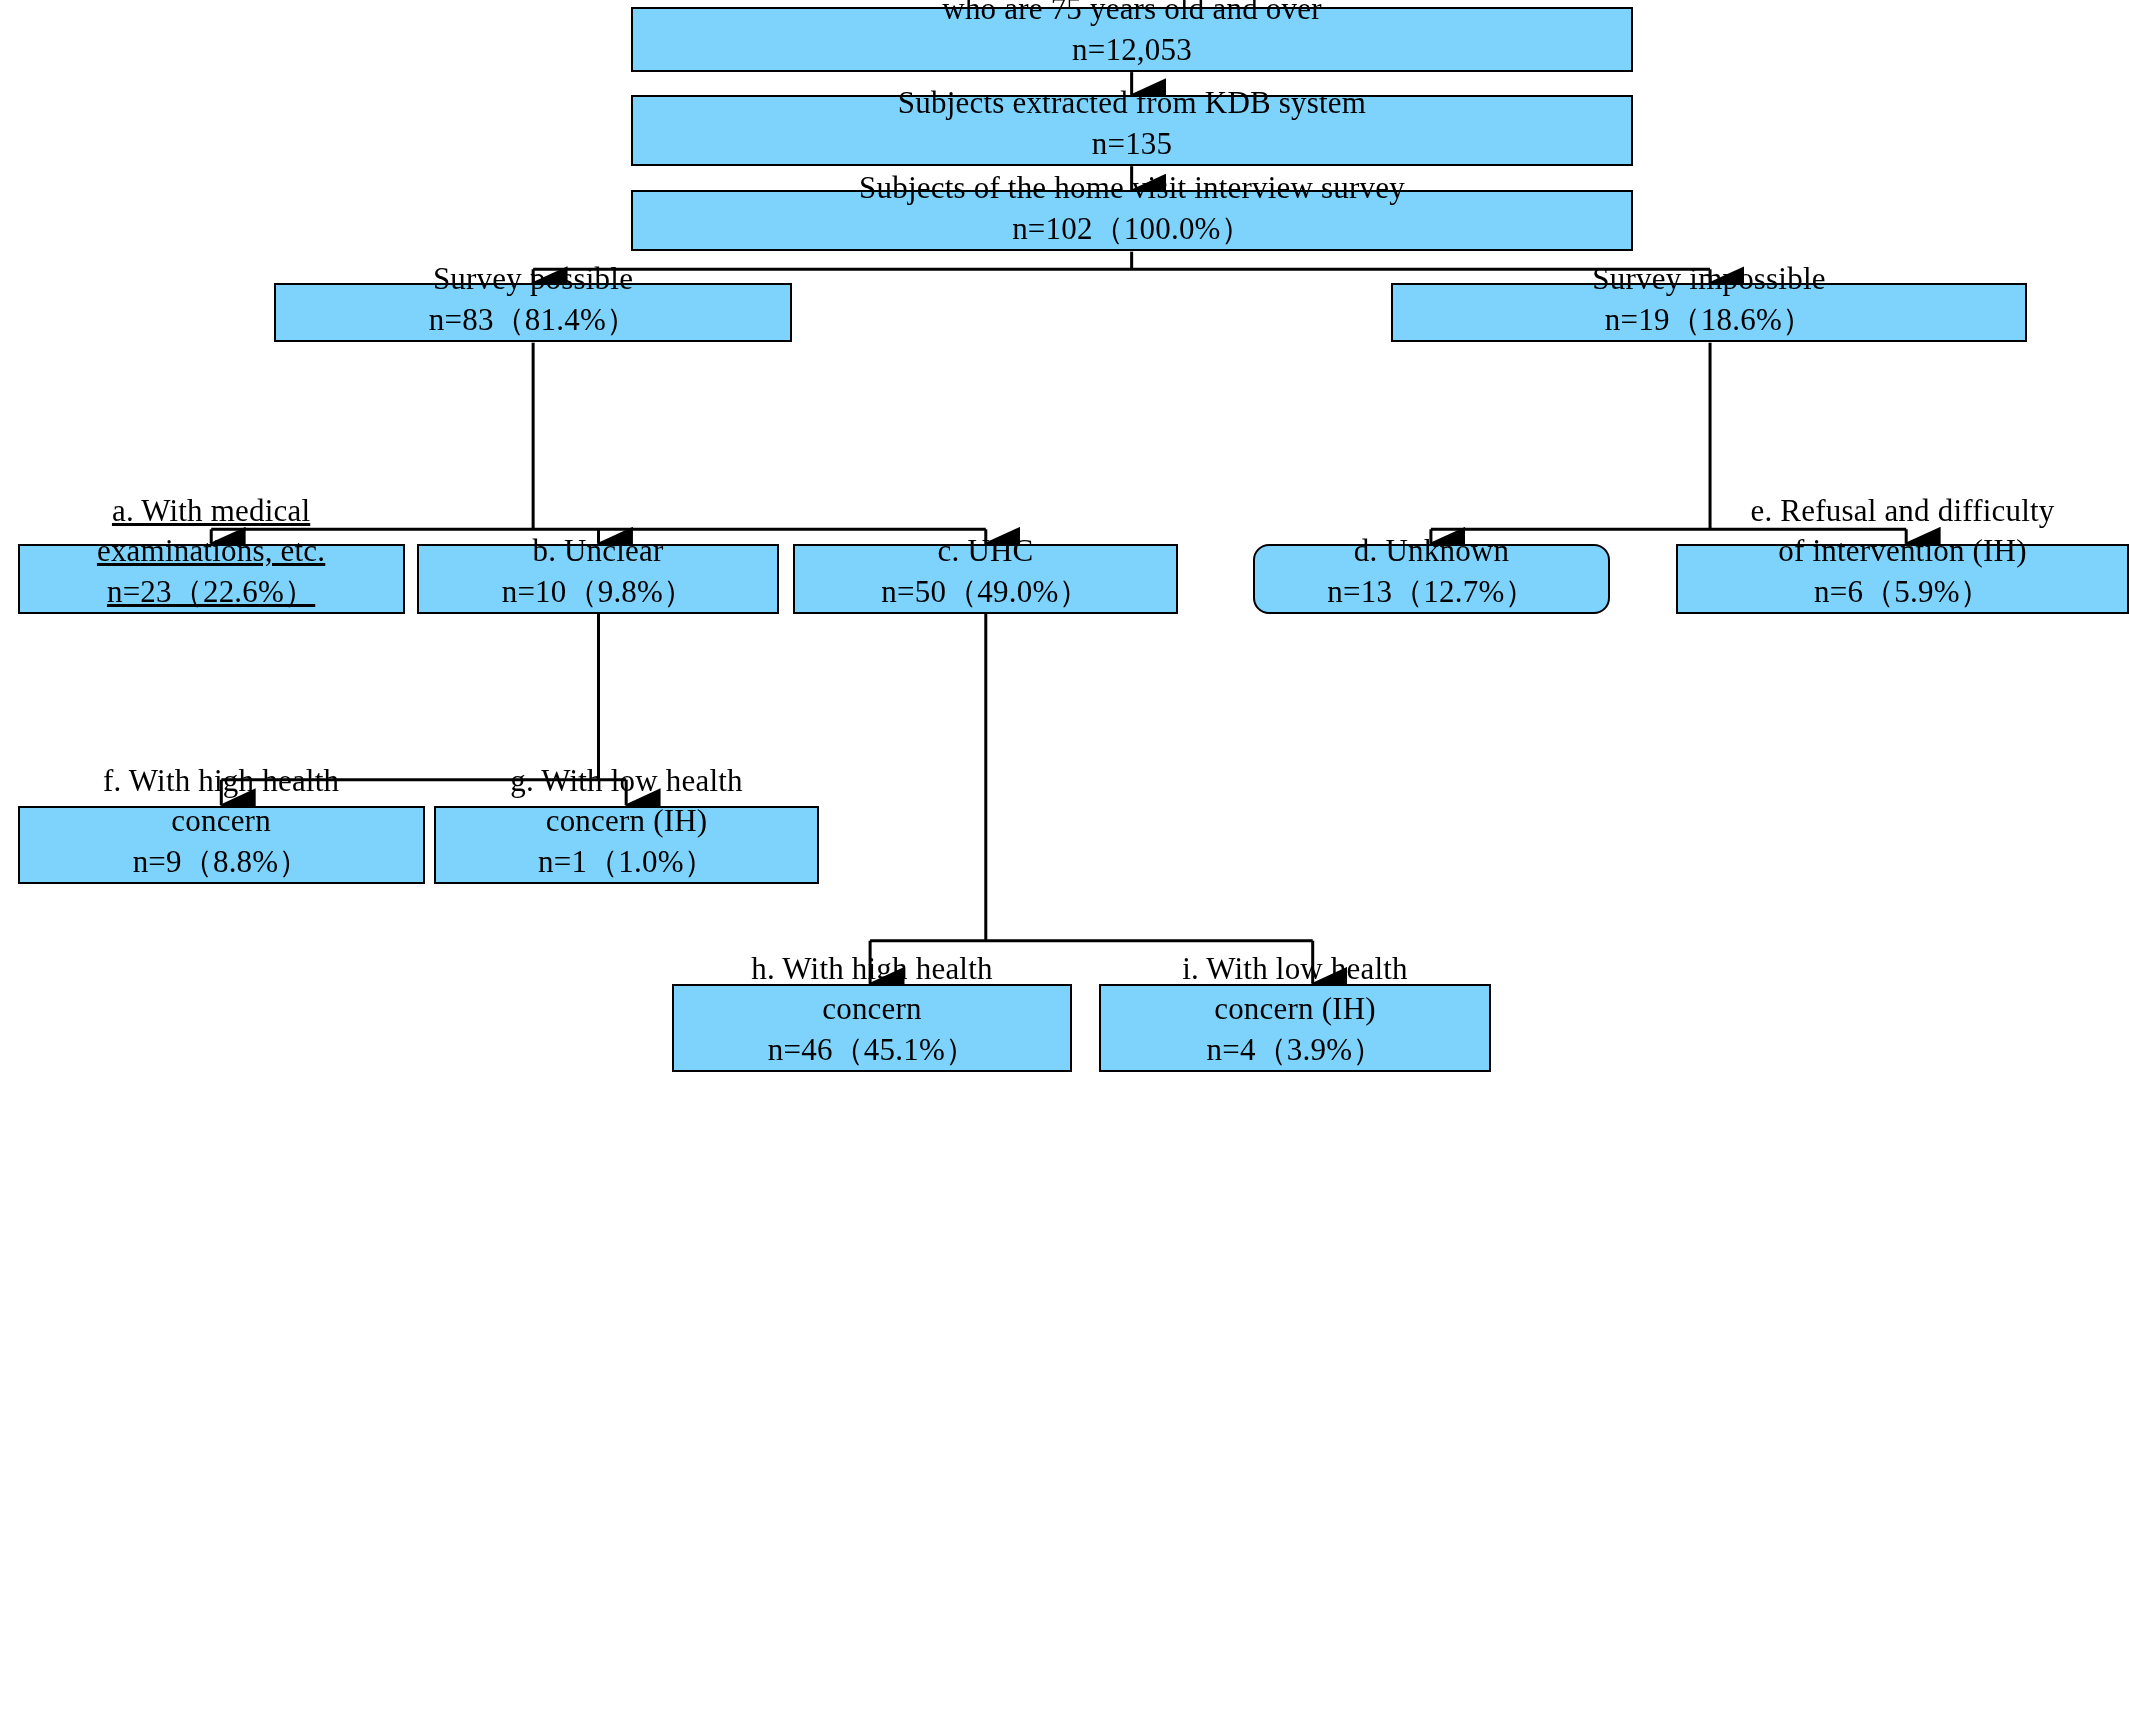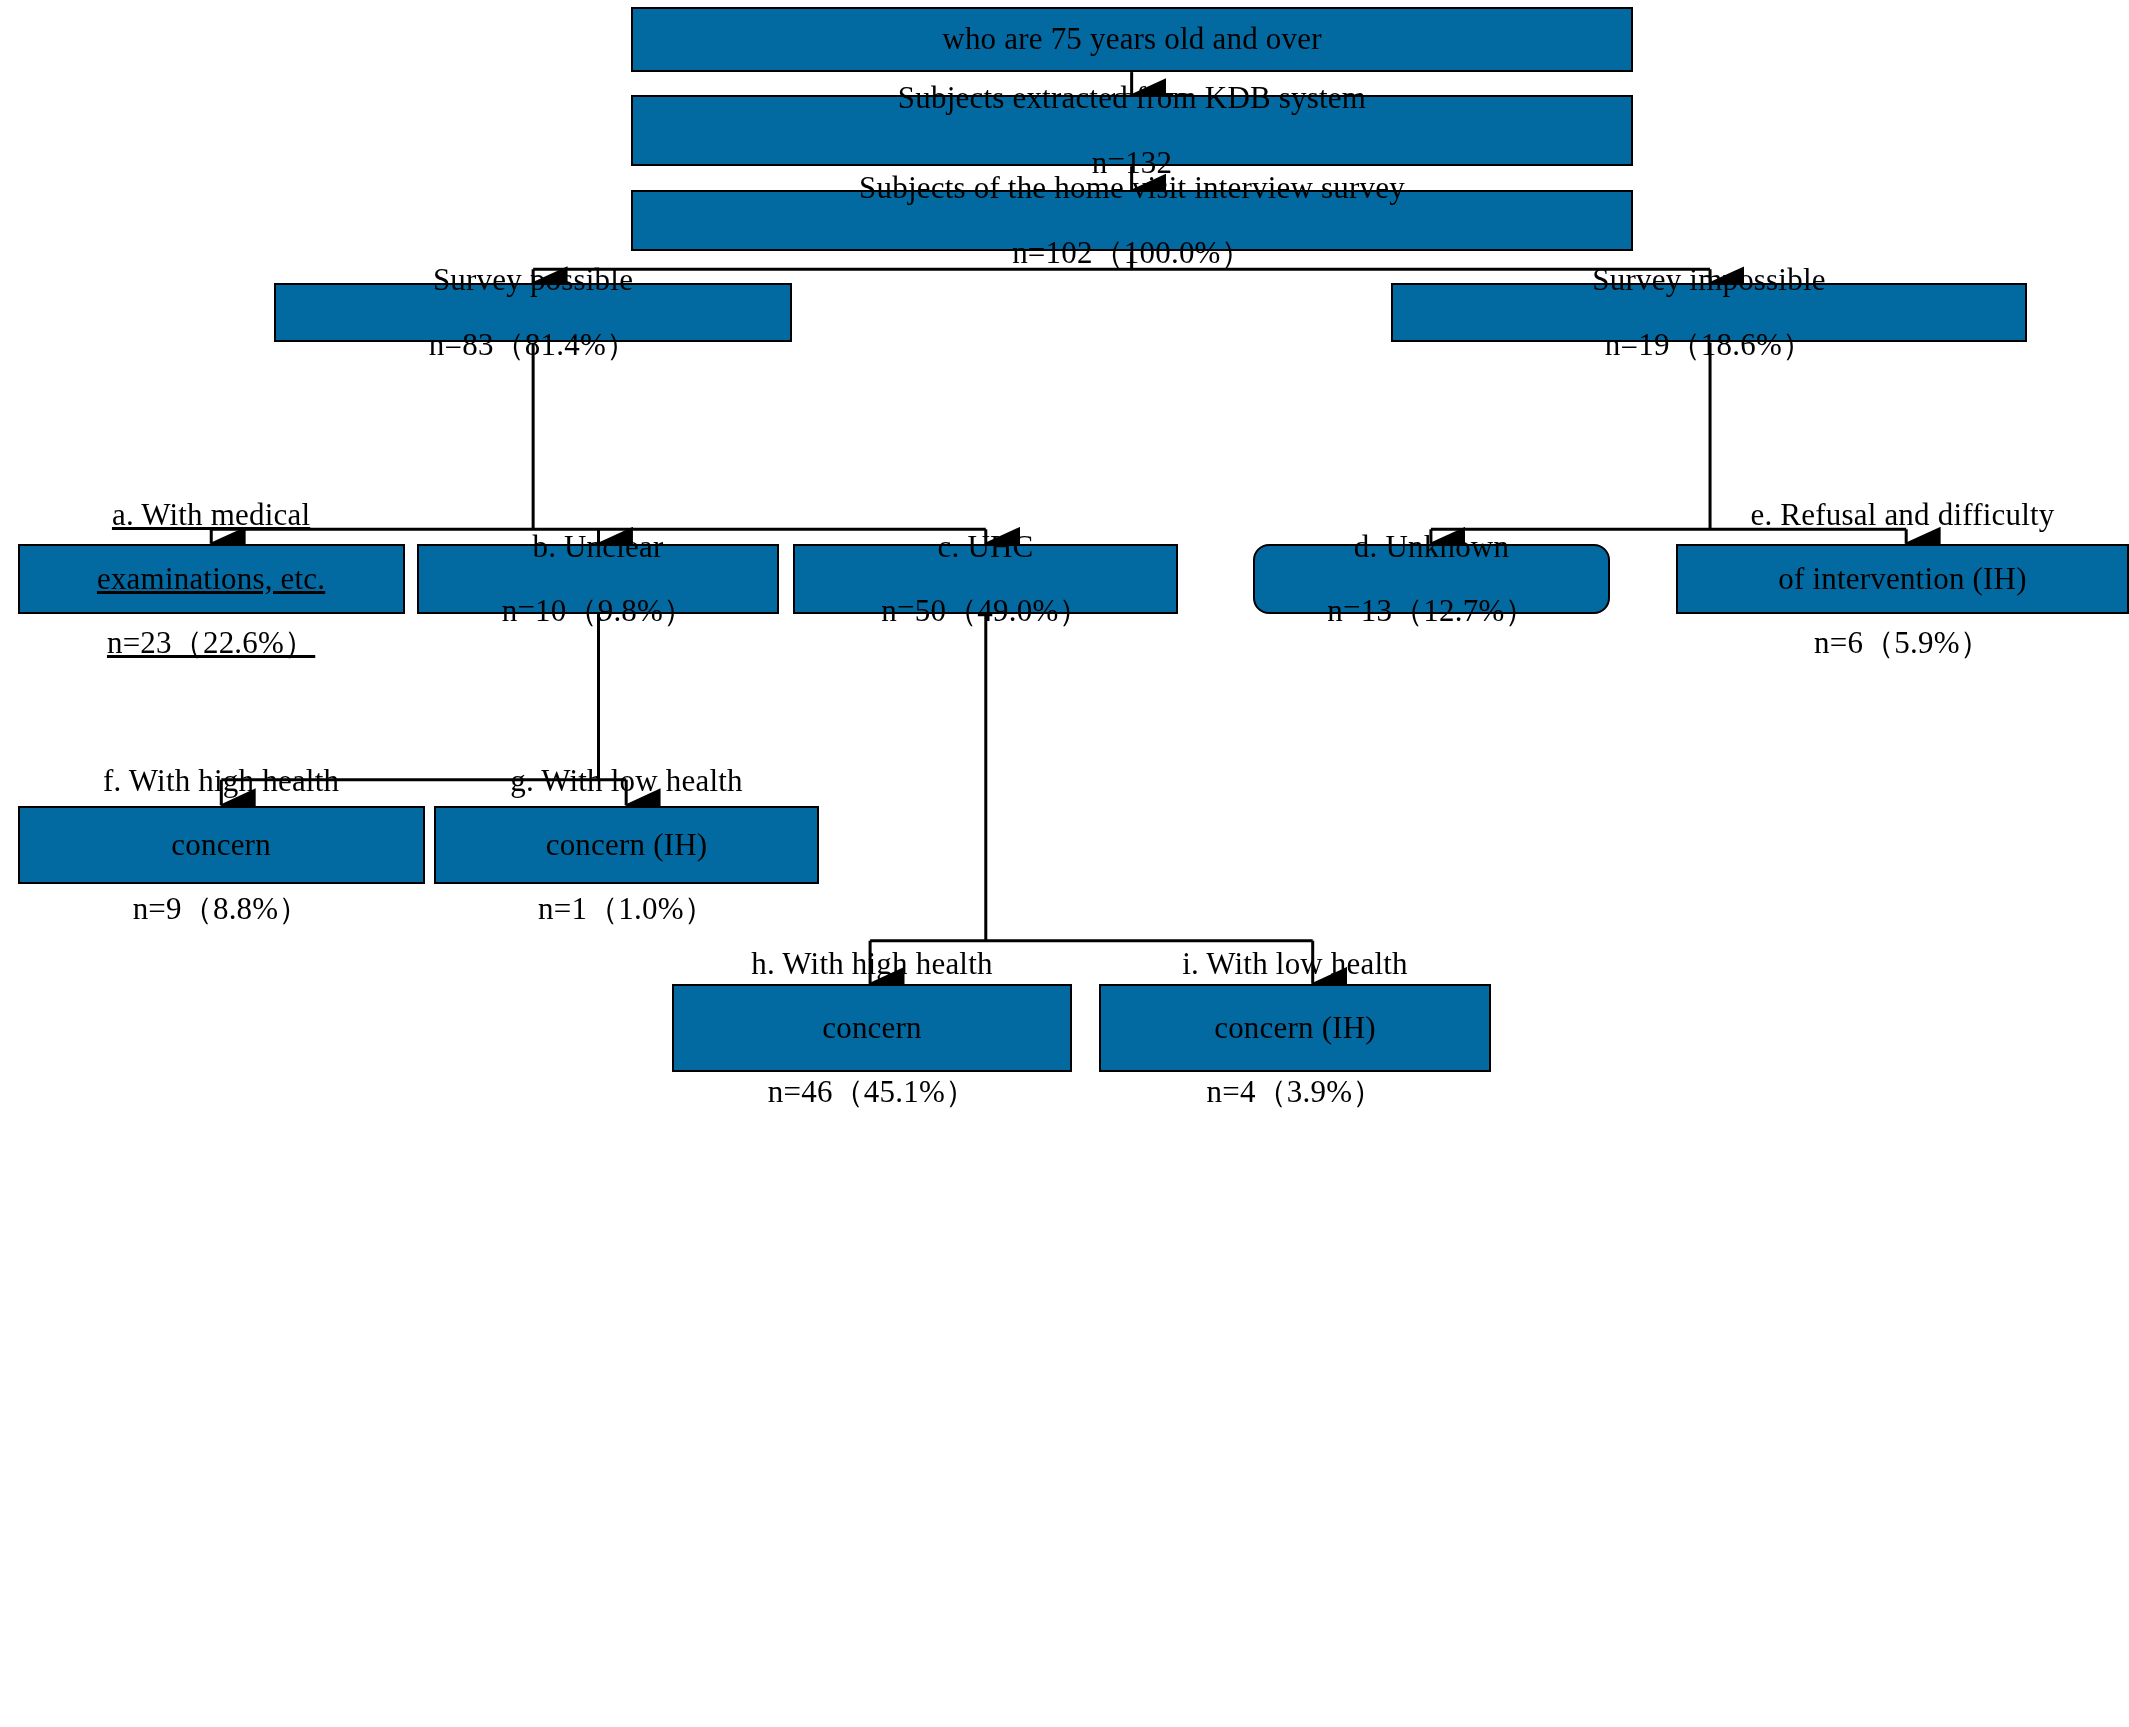--- a/index.html
+++ b/index.html
@@ -20,32 +20,31 @@
     left: 0;
     top: 0;
     width: 2129px;
     height: 1728px;
     pointer-events: none;
   }
   .node {
     position: absolute;
     box-sizing: border-box;
     border: 2.5px solid #000000;
-    background: #0369a1;
+    background: #7dd3fc;
     display: flex;
     flex-direction: column;
     align-items: center;
-    justify-content: center;
+    justify-content: flex-end;
     text-align: center;
     color: #000000;
     font-size: 31px;
     line-height: 1.30;
     letter-spacing: 0.2px;
     z-index: 2;
-    gap: 24px;
   }
   .node .ln {
     display: block;
     white-space: pre;
   }
 </style>
 </head>
 <body>
 
 <div id="canvas">
@@ -91,21 +90,21 @@
   </svg>
 
   <div class="node" style="left:631px; top:7px; width:1002px; height:65px;">
     <span class="ln">Old-old adults of City A</span>
     <span class="ln">who are 75 years old and over</span>
     <span class="ln">n=12,053</span>
   </div>
 
   <div class="node" style="left:631px; top:95px; width:1002px; height:71px;">
     <span class="ln">Subjects extracted from KDB system</span>
-    <span class="ln">n=132</span>
+    <span class="ln">n=135</span>
   </div>
 
   <div class="node" style="left:631px; top:190px; width:1002px; height:61px;">
     <span class="ln">Subjects of the home visit interview survey</span>
     <span class="ln">n=102（100.0%）</span>
   </div>
 
   <div class="node" style="left:274px; top:283px; width:518px; height:59px;">
     <span class="ln">Survey possible</span>
     <span class="ln">n=83（81.4%）</span>

